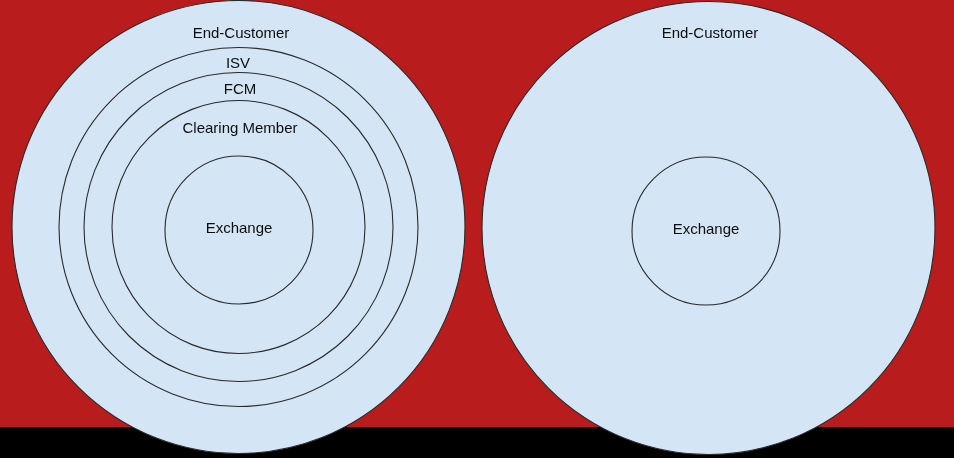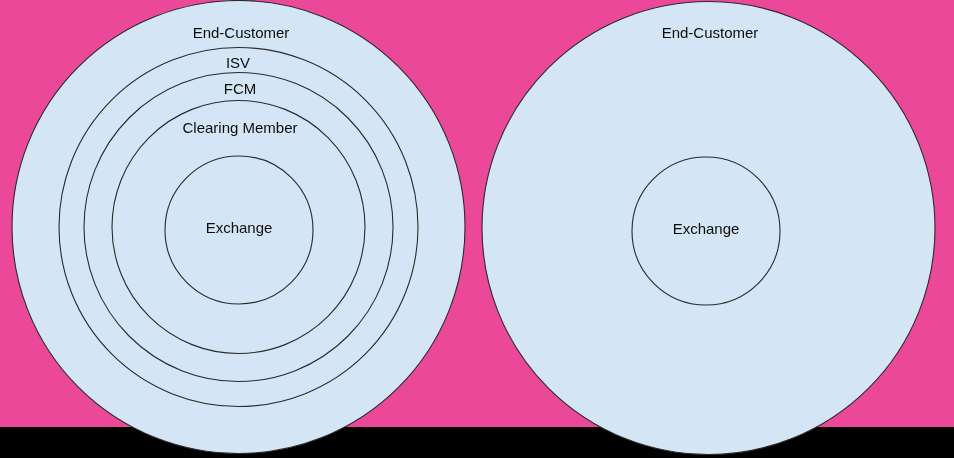--- a/index.html
+++ b/index.html
@@ -11,21 +11,21 @@
   body {
     width: 954px;
     height: 458px;
     overflow: hidden;
     font-family: "Liberation Sans", "DejaVu Sans", sans-serif;
   }
   #canvas {
     position: relative;
     width: 954px;
     height: 427px;
-    background: #ec4899;
+    background: #b91c1c;
   }
   #diagram-svg {
     position: absolute;
     top: 0;
     left: 0;
     width: 954px;
     height: 458px;
     display: block;
   }
   .ring-shape {

